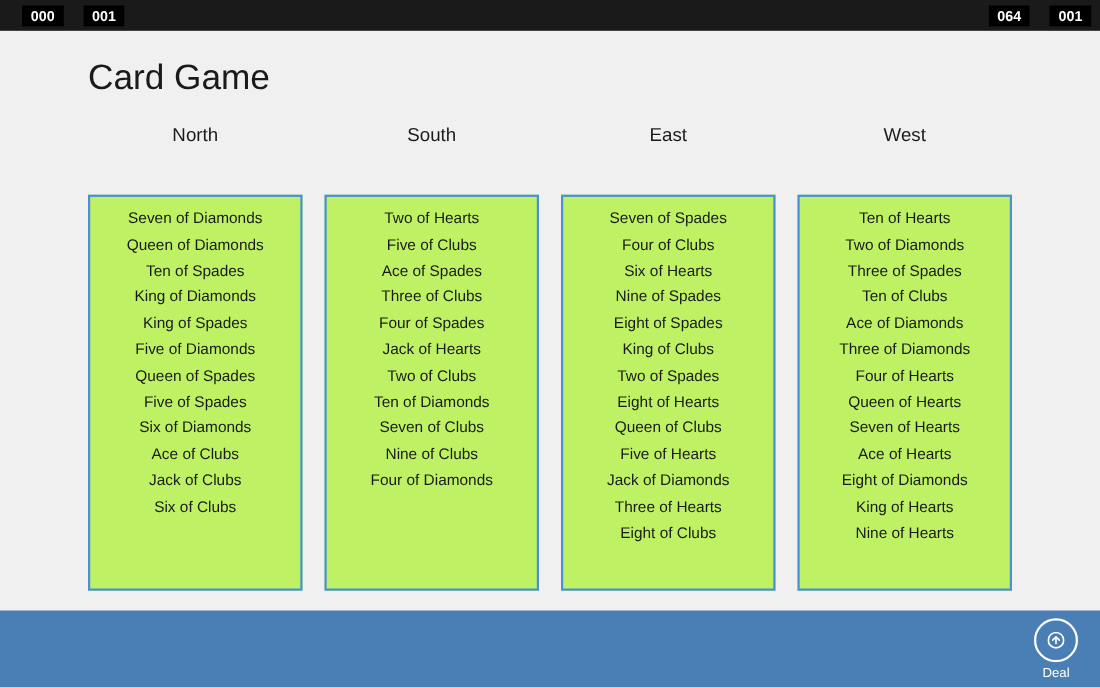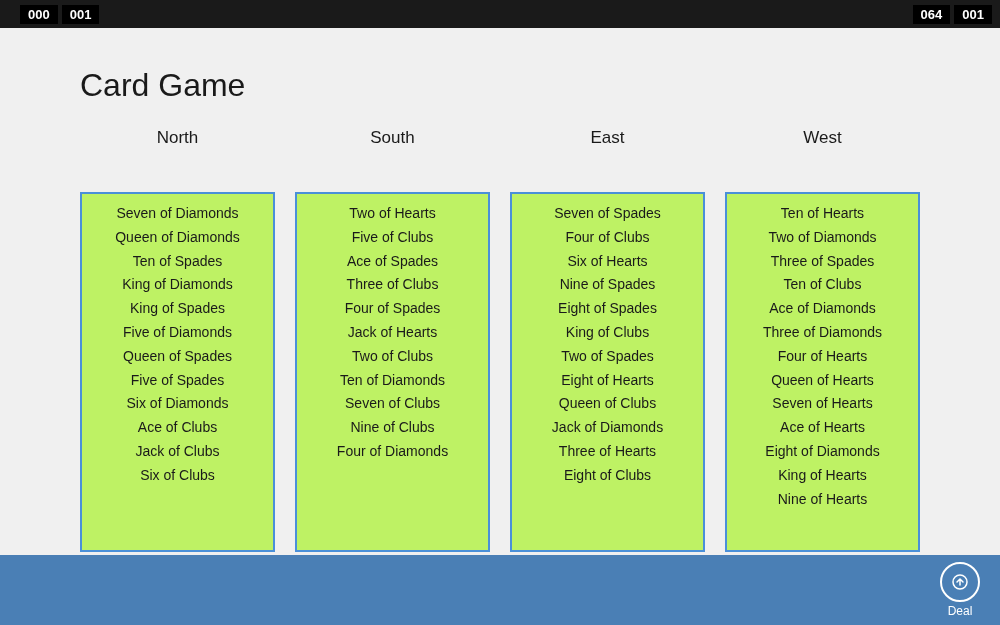--- a/index.html
+++ b/index.html
@@ -17,21 +17,21 @@
       width: 100%;
       height: 28px;
       background: #1a1a1a;
       display: flex;
       align-items: center;
       justify-content: space-between;
       padding: 0 8px;
     }
     .top-bar-left, .top-bar-right {
       display: flex;
-      gap: 4px;
+      gap: 18px;
       padding-left: 12px;
     }
     .top-badge {
       background: #000;
       color: #fff;
       font-size: 13px;
       font-weight: bold;
       padding: 2px 8px;
       min-width: 36px;
       text-align: center;
@@ -41,21 +41,20 @@
     .main-content {
       padding: 24px 80px 0 80px;
       height: calc(625px - 28px - 70px);
     }
 
     .page-title {
       font-size: 32px;
       font-weight: 300;
       color: #1a1a1a;
       margin-bottom: 24px;
-      margin-top: 15px;
     }
 
     .columns-container {
       display: flex;
       gap: 20px;
       justify-content: space-between;
     }
 
     .column-wrapper {
       flex: 1;
@@ -189,20 +188,21 @@
         <div class="card-list">
           <div class="card-item">Seven of Spades</div>
           <div class="card-item">Four of Clubs</div>
           <div class="card-item">Six of Hearts</div>
           <div class="card-item">Nine of Spades</div>
           <div class="card-item">Eight of Spades</div>
           <div class="card-item">King of Clubs</div>
           <div class="card-item">Two of Spades</div>
           <div class="card-item">Eight of Hearts</div>
           <div class="card-item">Queen of Clubs</div>
+          <div class="card-item">Five of Hearts</div>
           <div class="card-item">Jack of Diamonds</div>
           <div class="card-item">Three of Hearts</div>
           <div class="card-item">Eight of Clubs</div>
         </div>
       </div>
       <div class="column-wrapper">
         <div class="column-header">West</div>
         <div class="card-list">
           <div class="card-item">Ten of Hearts</div>
           <div class="card-item">Two of Diamonds</div>

